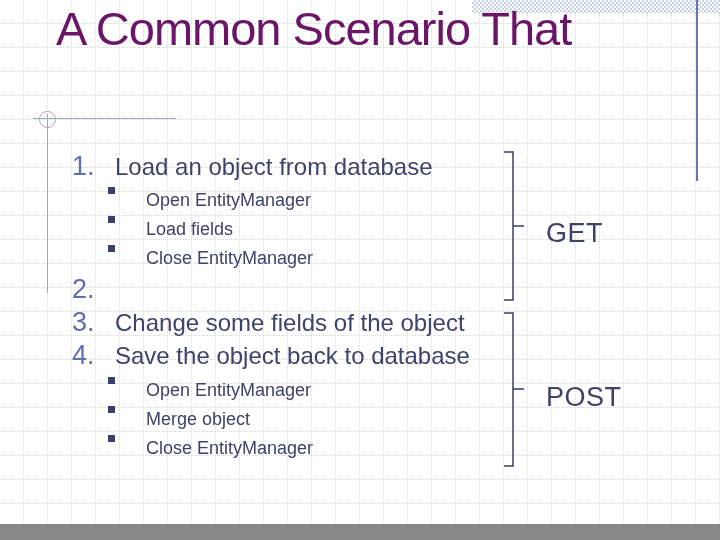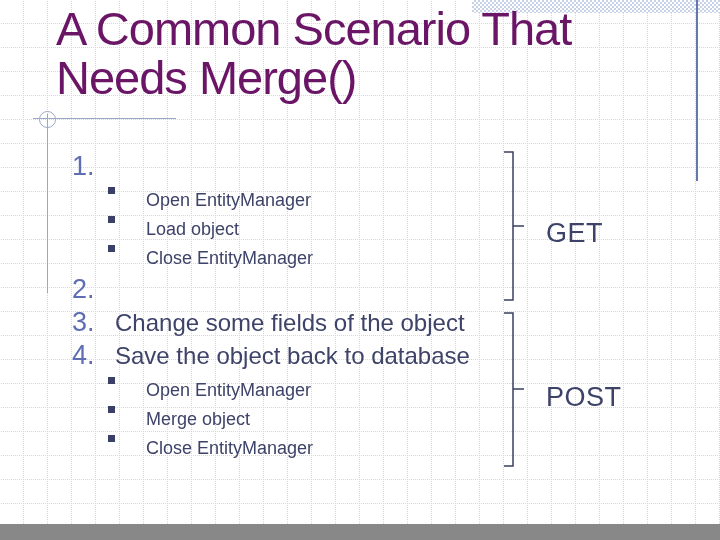--- a/index.html
+++ b/index.html
@@ -60,37 +60,38 @@
   .annot.post{left:546px;top:375px;}
 </style>
 </head>
 <body>
 
 <div class="slide">
 
   <div class="top-bar"></div>
   <div class="right-line"></div>
 
-  <h1 class="title"><span>A Common Scenario That</span><br><span>Needs Merge()</span></h1>
+  <h1 class="title"><span>A Common Scenario That</span><br></h1>
 
   <div class="orn-h"></div>
   <div class="orn-v"></div>
   <div class="orn-circle"></div>
 
   <div class="step" style="top:150px;">
     <span class="num">1.</span>
+    <span>Load an object from database</span>
   </div>
 
   <div class="sub" style="top:186px;">
     <span class="sq"></span>
     <span>Open EntityManager</span>
   </div>
   <div class="sub" style="top:215px;">
     <span class="sq"></span>
-    <span>Load object</span>
+    <span>Load fields</span>
   </div>
   <div class="sub" style="top:244px;">
     <span class="sq"></span>
     <span>Close EntityManager</span>
   </div>
 
   <div class="step" style="top:273px;">
     <span class="num">2.</span>
   </div>
   <div class="step" style="top:306px;">

